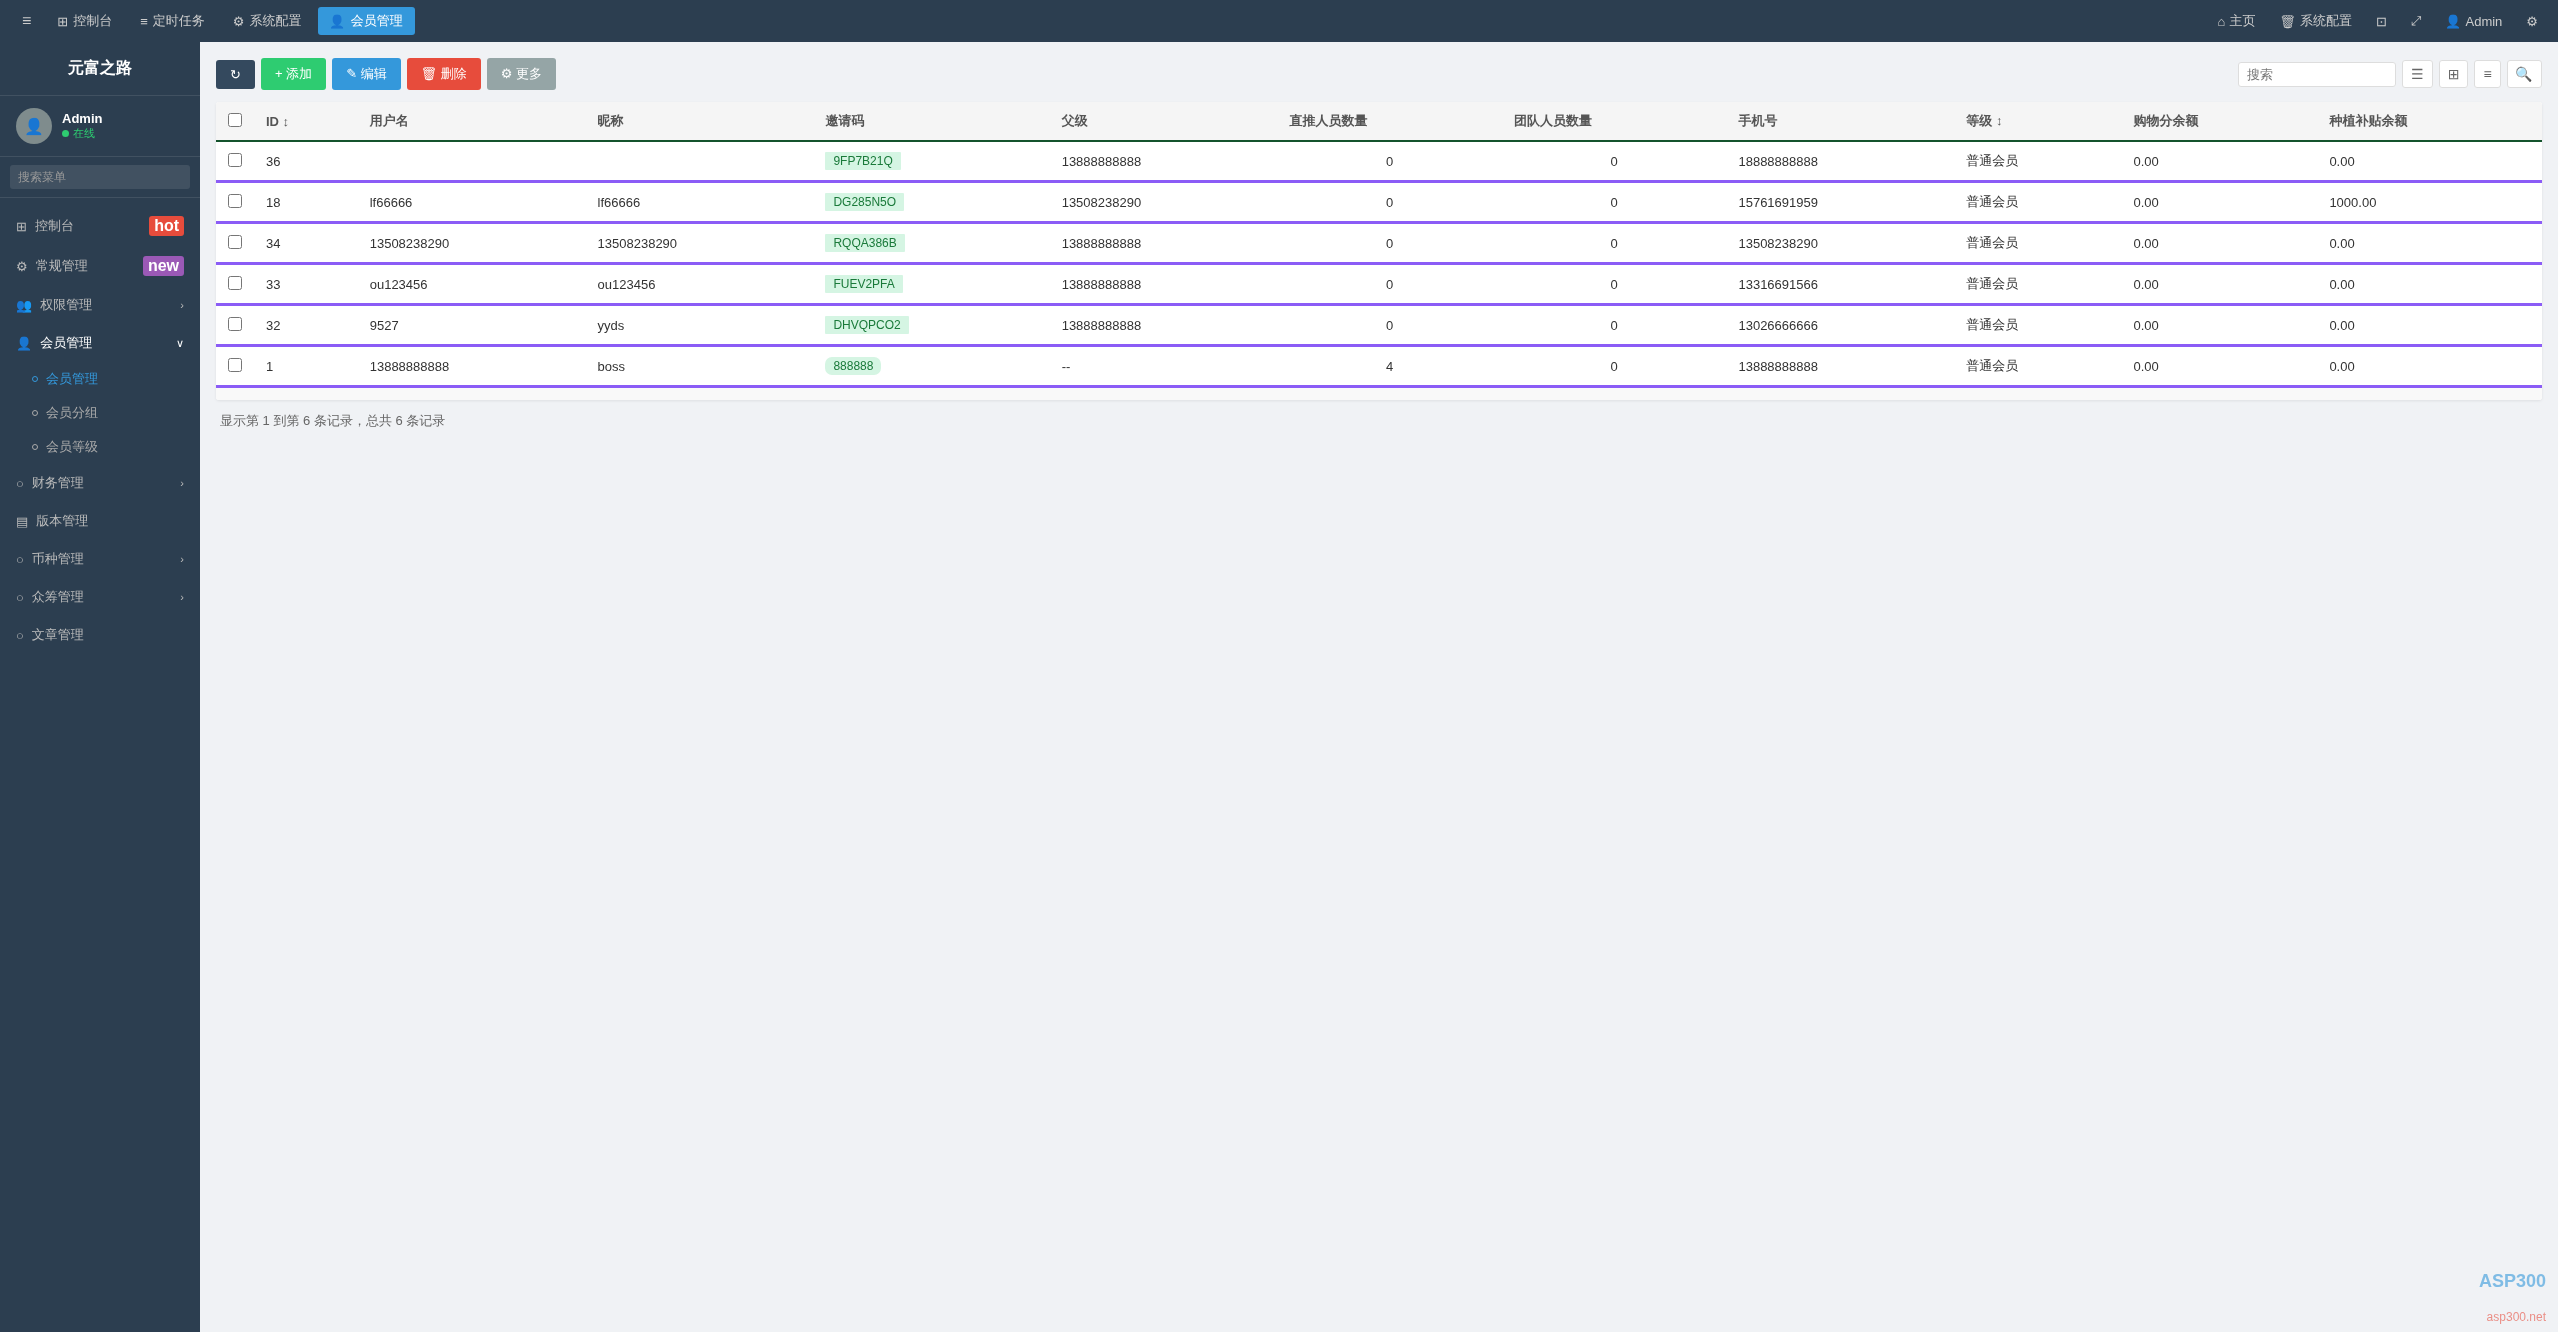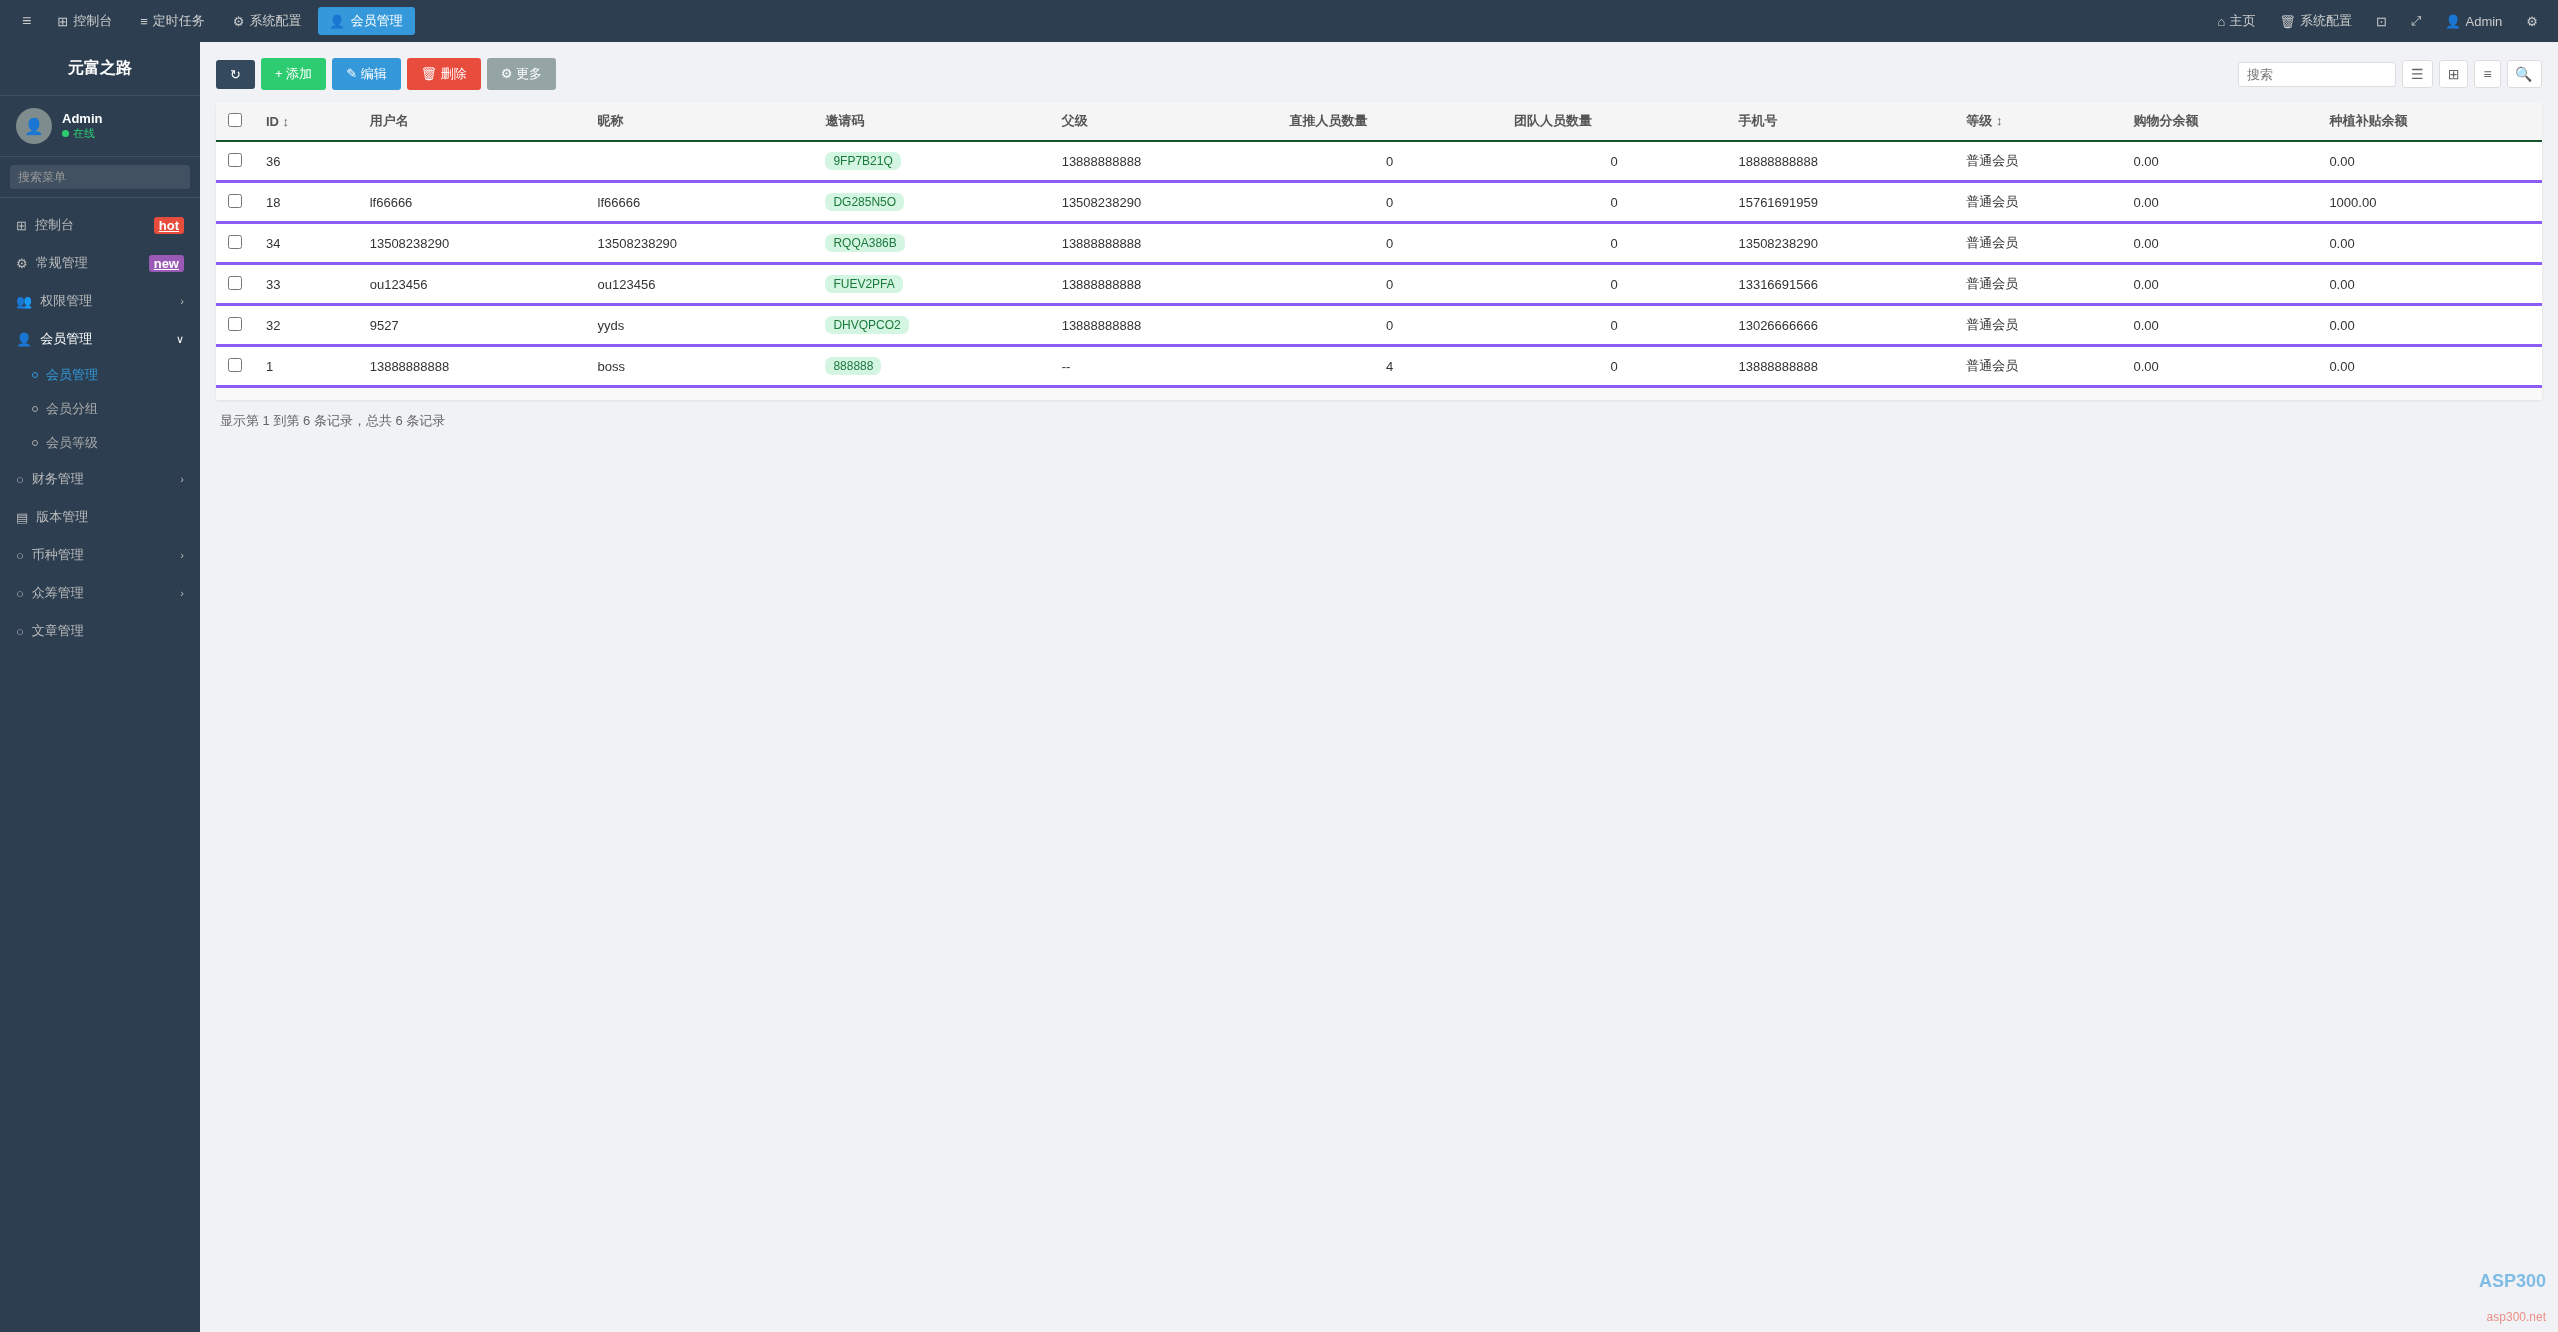--- a/index.html
+++ b/index.html
@@ -115,25 +115,24 @@
       gap: 8px;
       padding: 10px 16px;
       cursor: pointer;
       color: #bbb;
       font-size: 13px;
       position: relative;
     }
     .menu-item.parent-active { color: #fff; }
     .menu-item .badge {
       margin-left: auto;
-      font-size: 13px;
+      font-size: 16px;
       padding: 1px 5px;
       border-radius: 3px;
       font-weight: bold;
-      text-decoration: underline;
     }
     .badge-hot { background: #e74c3c; color: #fff; }
     .badge-new { background: #9b59b6; color: #fff; }
     .menu-item .chevron { margin-left: auto; font-size: 11px; }
     .menu-sub-item {
       display: flex;
       align-items: center;
       gap: 8px;
       padding: 8px 16px 8px 32px;
       cursor: pointer;
@@ -244,21 +243,21 @@
       padding: 10px 12px;
       font-size: 13px;
       color: #333;
       white-space: nowrap;
     }
     .invite-code {
       display: inline-block;
       padding: 2px 8px;
       background: #d5f5e3;
       color: #1a7a3a;
-      border-radius: 7px;
+      border-radius: 1px;
       font-size: 12px;
       font-weight: 500;
     }
     .invite-code-plain {
       display: inline-block;
       padding: 2px 8px;
       background: #d5f5e3;
       color: #1a7a3a;
       border-radius: 7px;
       font-size: 12px;

